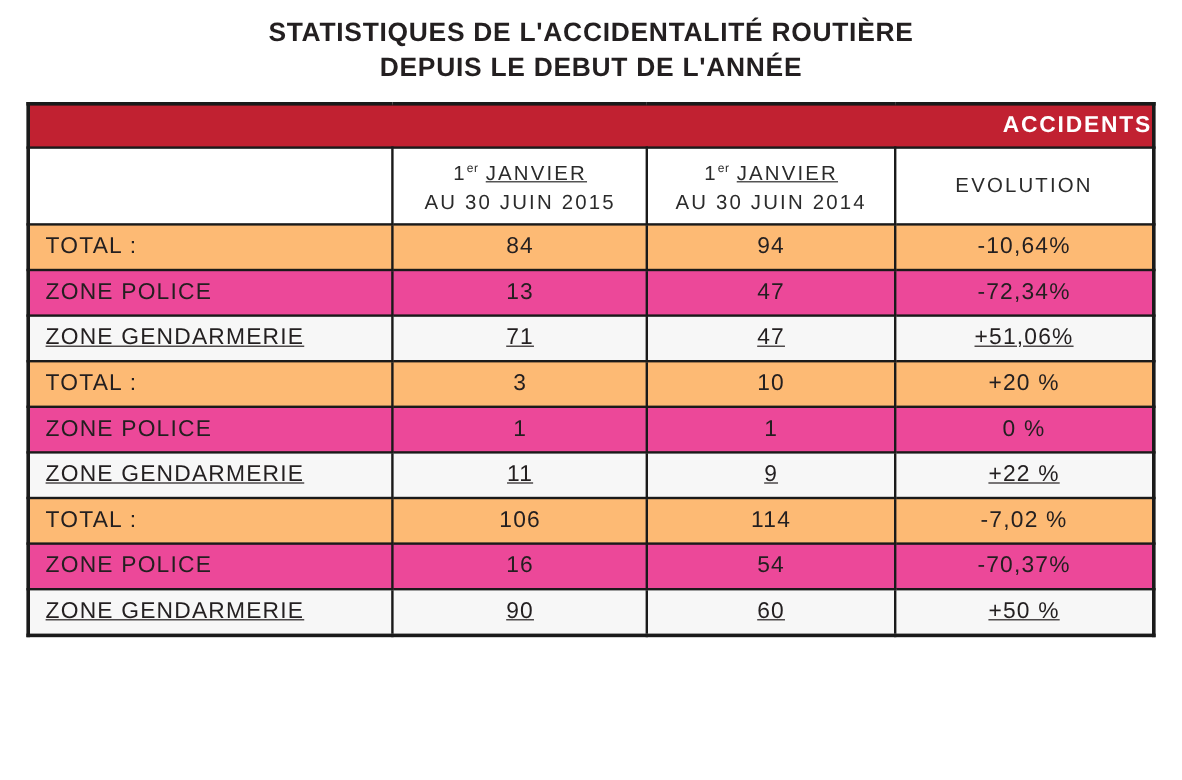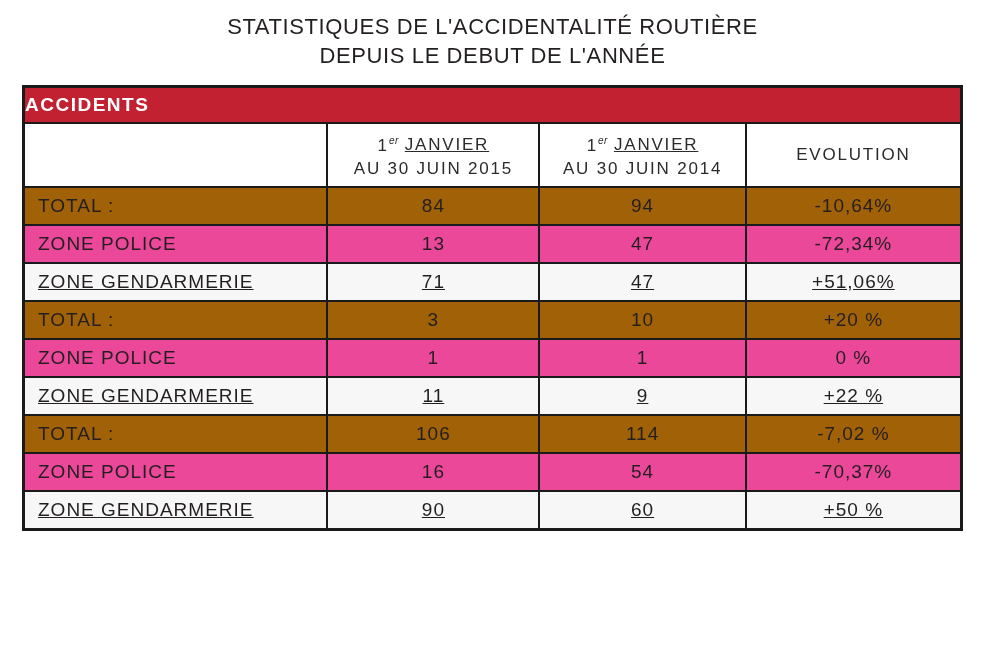--- a/index.html
+++ b/index.html
@@ -14,21 +14,21 @@
     height: 650px;
     background: #ffffff;
     overflow: hidden;
   }
   .title {
     position: absolute;
     top: 12px;
     left: 0;
     width: 100%;
     text-align: center;
-    font-weight: normal;
+    font-weight: bold;
     font-size: 22px;
     line-height: 29px;
     letter-spacing: 0.6px;
     color: #231f20;
   }
   table.stats-table {
     position: absolute;
     left: 22px;
     top: 85px;
     width: 941px;
@@ -45,51 +45,50 @@
     border: 2px solid #1a1a1a;
     padding: 0;
     font-weight: normal;
   }
   tr.section-band td {
     background: #c12131;
     color: #ffffff;
     font-weight: bold;
     font-size: 19px;
     letter-spacing: 1.5px;
-    text-align: left;
+    text-align: right;
     height: 34px;
   }
   tr.col-header td {
     background: #ffffff;
     color: #2b2b2b;
     text-align: center;
     font-size: 17px;
     letter-spacing: 1.8px;
     height: 62px;
     line-height: 24px;
   }
   tr.col-header sup {
     font-size: 10px;
     letter-spacing: 0.5px;
     vertical-align: super;
-    font-style: italic;
   }
   tr.col-header .month { margin-left: 6px; text-decoration: underline; }
   tr.data-row td {
     font-size: 19px;
     letter-spacing: 1px;
     color: #231f20;
     height: 36px;
     text-align: center;
   }
   tr.data-row td.label-cell {
     text-align: left;
     padding-left: 13px;
   }
-  tr.row-total       td { background: #a16207; }
+  tr.row-total       td { background: #fdba74; }
   tr.row-police      td { background: #ec4899; }
   tr.row-gendarmerie td { background: #f7f7f7; text-decoration: underline; }
 </style>
 </head>
 <body>
 
 <div class="page">
 
   <div class="title">
     <div>STATISTIQUES DE L'ACCIDENTALITÉ ROUTIÈRE</div>

